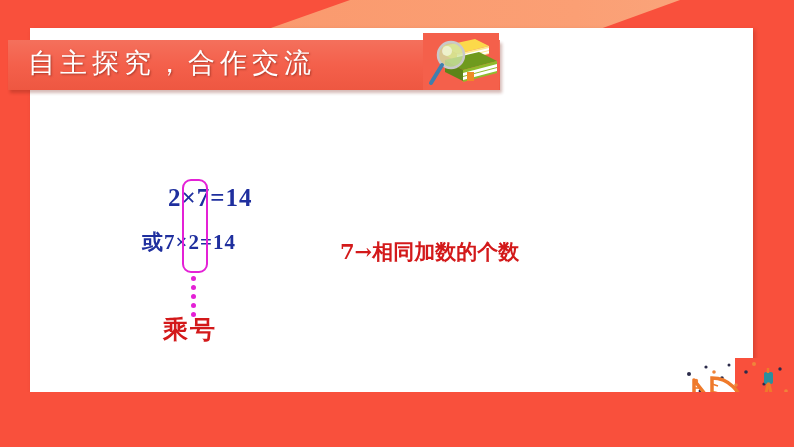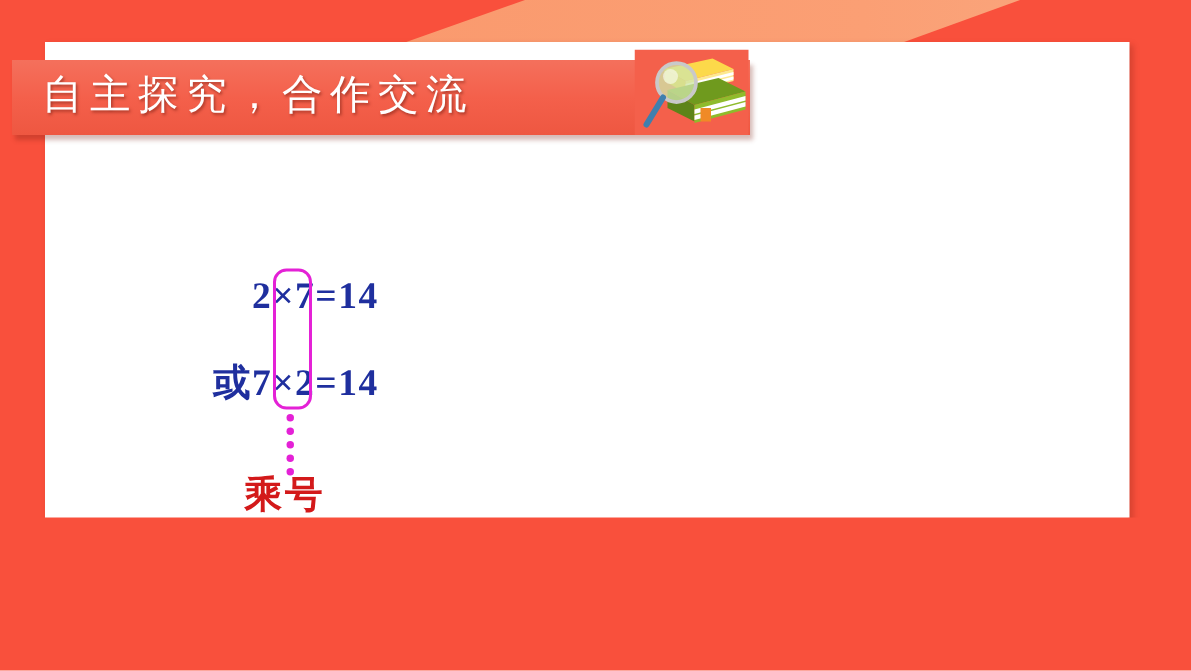--- a/index.html
+++ b/index.html
@@ -4,21 +4,21 @@
 <style>
   html,body{margin:0;padding:0;}
   body{
     width:794px;height:447px;
     font-family:"Liberation Serif","DejaVu Serif",serif;
     background:#f9503c;
     overflow:hidden;
   }
   #slide{
     position:relative;
-    width:794px;height:345px;
+    width:794px;height:392px;
     background:#f9503c;
     overflow:hidden;
   }
   
   .band-orange{
     position:absolute;
     top:0;left:268px;
     width:560px;height:29px;
     background:linear-gradient(90deg,#fa9a6e 0%,#fb9f74 55%,#f8aa83 100%);
     transform-origin:top left;
@@ -97,23 +97,23 @@
     position:absolute;
     left:168px;top:184px;
     font-family:"Liberation Serif","DejaVu Serif",serif;
     font-size:25px;font-weight:bold;
     color:#1f2f9e;
     white-space:nowrap;
     letter-spacing:1px;
   }
   .mul2{
     position:absolute;
-    left:142px;top:238px;
-    font-family:"Liberation Serif","DejaVu Serif",serif;
-    font-size:25px;font-weight:bold;
+    left:142px;top:228px;
+    font-family:"Liberation Serif","DejaVu Serif",serif;
+    font-size:21px;font-weight:bold;
     color:#1f2f9e;
     white-space:nowrap;
     letter-spacing:1px;
   }
   
   .hl-box{
     position:absolute;
     left:182px;top:179px;
     width:26px;height:94px;
     border:2.5px solid #e421d6;
@@ -209,20 +209,21 @@
   <div class="hl-box"></div>
   <div class="dots">
     <i></i>
       <i></i>
       <i></i>
       <i></i>
       <i></i>
   </div>
   <div class="ann-label">乘号</div>
 
+  <div class="ann2">7→相同加数的个数</div>
 
   <div class="tools">
     <svg width="118" height="89" viewBox="0 0 118 89">
 
       <rect x="59" y="0" width="59" height="89" fill="#f9503c"></rect>
       <rect x="0" y="70" width="118" height="19" fill="#f9503c"></rect>
 
       <g fill="#2b2b4a">
         <circle cx="13" cy="16" r="2"></circle>
           <circle cx="30" cy="9" r="1.6"></circle>

